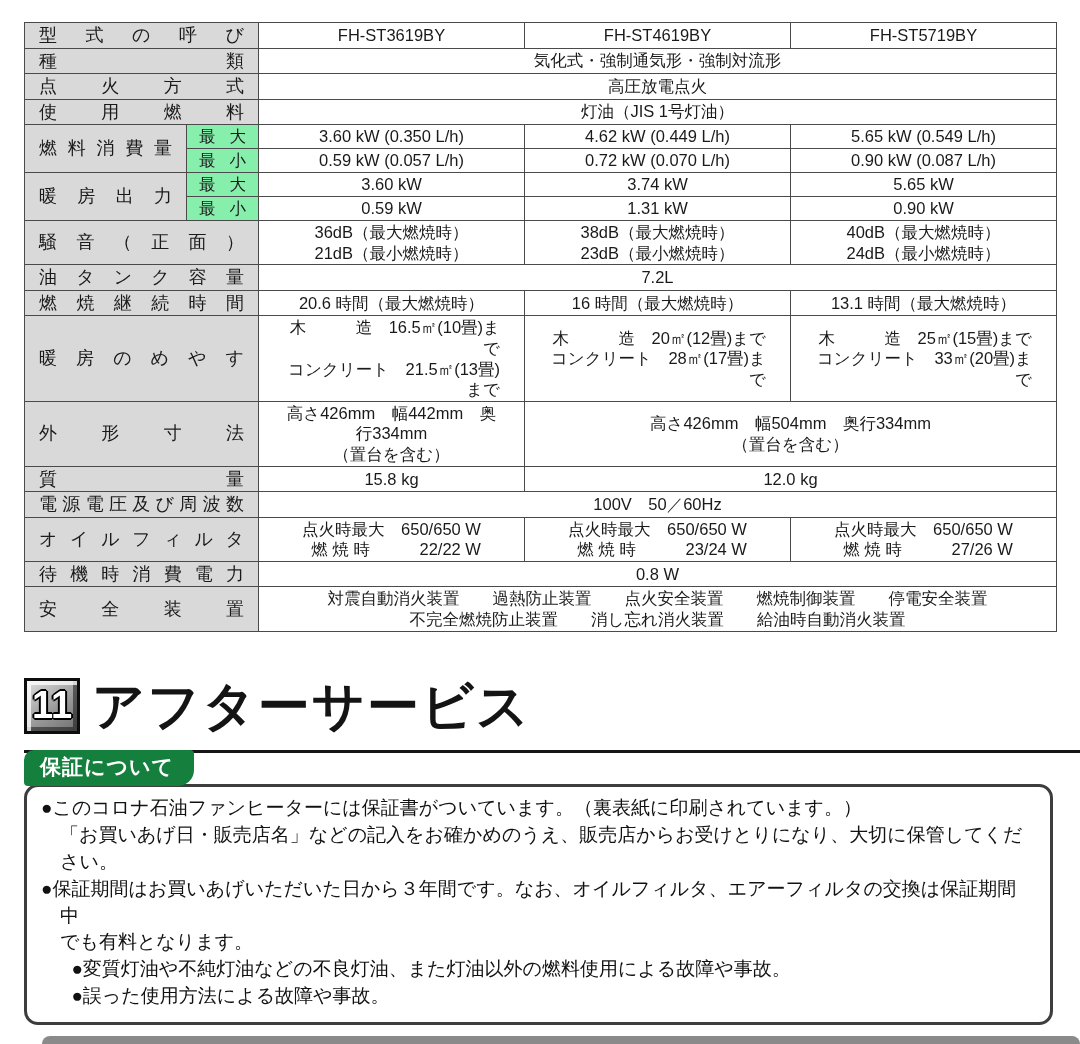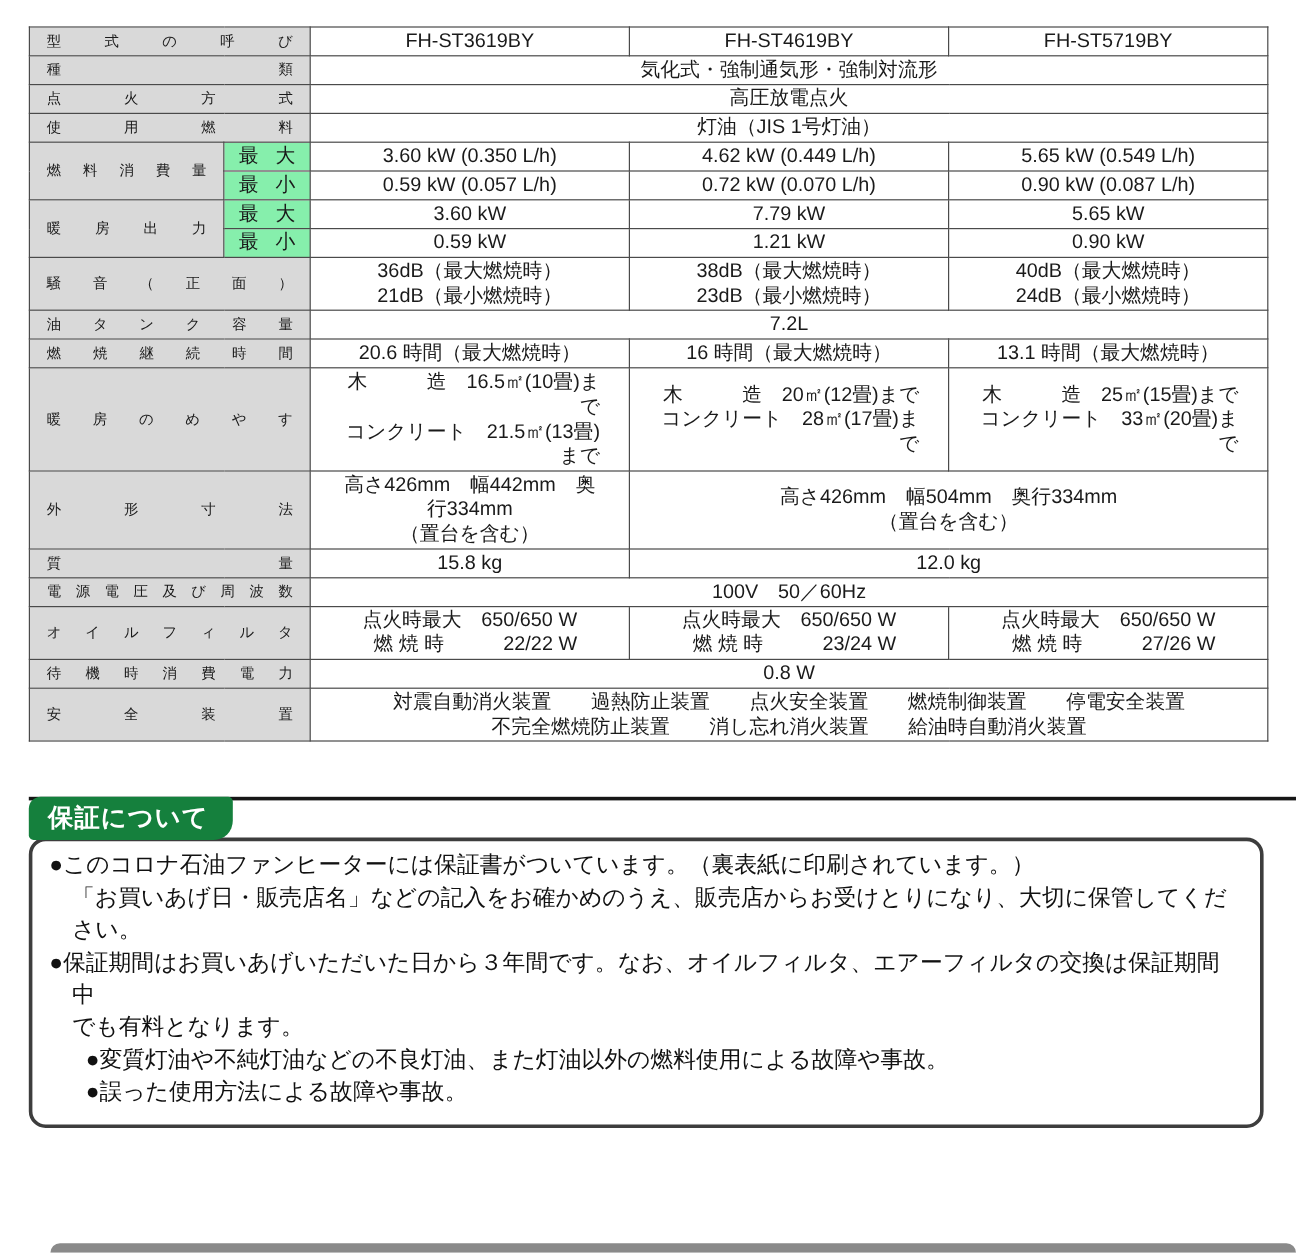--- a/index.html
+++ b/index.html
@@ -42,21 +42,21 @@
     vertical-align:middle;
     line-height:1.25;
     overflow:hidden;
   }
   table.spec td.lbl{
     background:#d9d9d9;
     text-align:justify;
     text-align-last:justify;
     -moz-text-align-last:justify;
     padding:1px 14px;
-    font-size:12px;
+    font-size:18px;
   }
   table.spec td.sublbl{
     background:#86efac;
     text-align:justify;
     text-align-last:justify;
     padding:1px 12px;
   }
   .pre{white-space:pre-line;}
   .ibl{display:inline-block;text-align:right;white-space:pre-line;vertical-align:middle;}
 
@@ -136,27 +136,27 @@
       <tr>
         <td class="sublbl">最小</td>
         <td>0.59 kW (0.057 L/h)</td>
         <td>0.72 kW (0.070 L/h)</td>
         <td>0.90 kW (0.087 L/h)</td>
       </tr>
       <tr>
         <td class="lbl" rowspan="2">暖房出力</td>
         <td class="sublbl">最大</td>
         <td>3.60 kW</td>
-        <td>7.79 kW</td>
+        <td>3.74 kW</td>
         <td>5.65 kW</td>
       </tr>
       <tr>
         <td class="sublbl">最小</td>
         <td>0.59 kW</td>
-        <td>1.21 kW</td>
+        <td>1.31 kW</td>
         <td>0.90 kW</td>
       </tr>
       <tr>
         <td class="lbl" colspan="2">騒音（正面）</td>
         <td class="pre">36dB（最大燃焼時）
 21dB（最小燃焼時）</td>
         <td class="pre">38dB（最大燃焼時）
 23dB（最小燃焼時）</td>
         <td class="pre">40dB（最大燃焼時）
 24dB（最小燃焼時）</td>
@@ -211,20 +211,24 @@
       </tr>
       <tr>
         <td class="lbl" colspan="2">安全装置</td>
         <td class="pre" colspan="3">対震自動消火装置　　過熱防止装置　　点火安全装置　　燃焼制御装置　　停電安全装置
 不完全燃焼防止装置　　消し忘れ消火装置　　給油時自動消火装置</td>
       </tr>
     </tbody>
   </table>
 
   <div class="after">
+    <div class="sec-header">
+      <div class="badge">11</div>
+      <div class="sec-title">アフターサービス</div>
+    </div>
 
     <div class="tabline">
       <div class="rule"></div>
       <div class="tab">保証について</div>
     </div>
 
     <div class="wbox">
       <div class="witem">●このコロナ石油ファンヒーターには保証書がついています。（裏表紙に印刷されています。）
 「お買いあげ日・販売店名」などの記入をお確かめのうえ、販売店からお受けとりになり、大切に保管してください。</div>
       <div class="witem">●保証期間はお買いあげいただいた日から３年間です。なお、オイルフィルタ、エアーフィルタの交換は保証期間中

